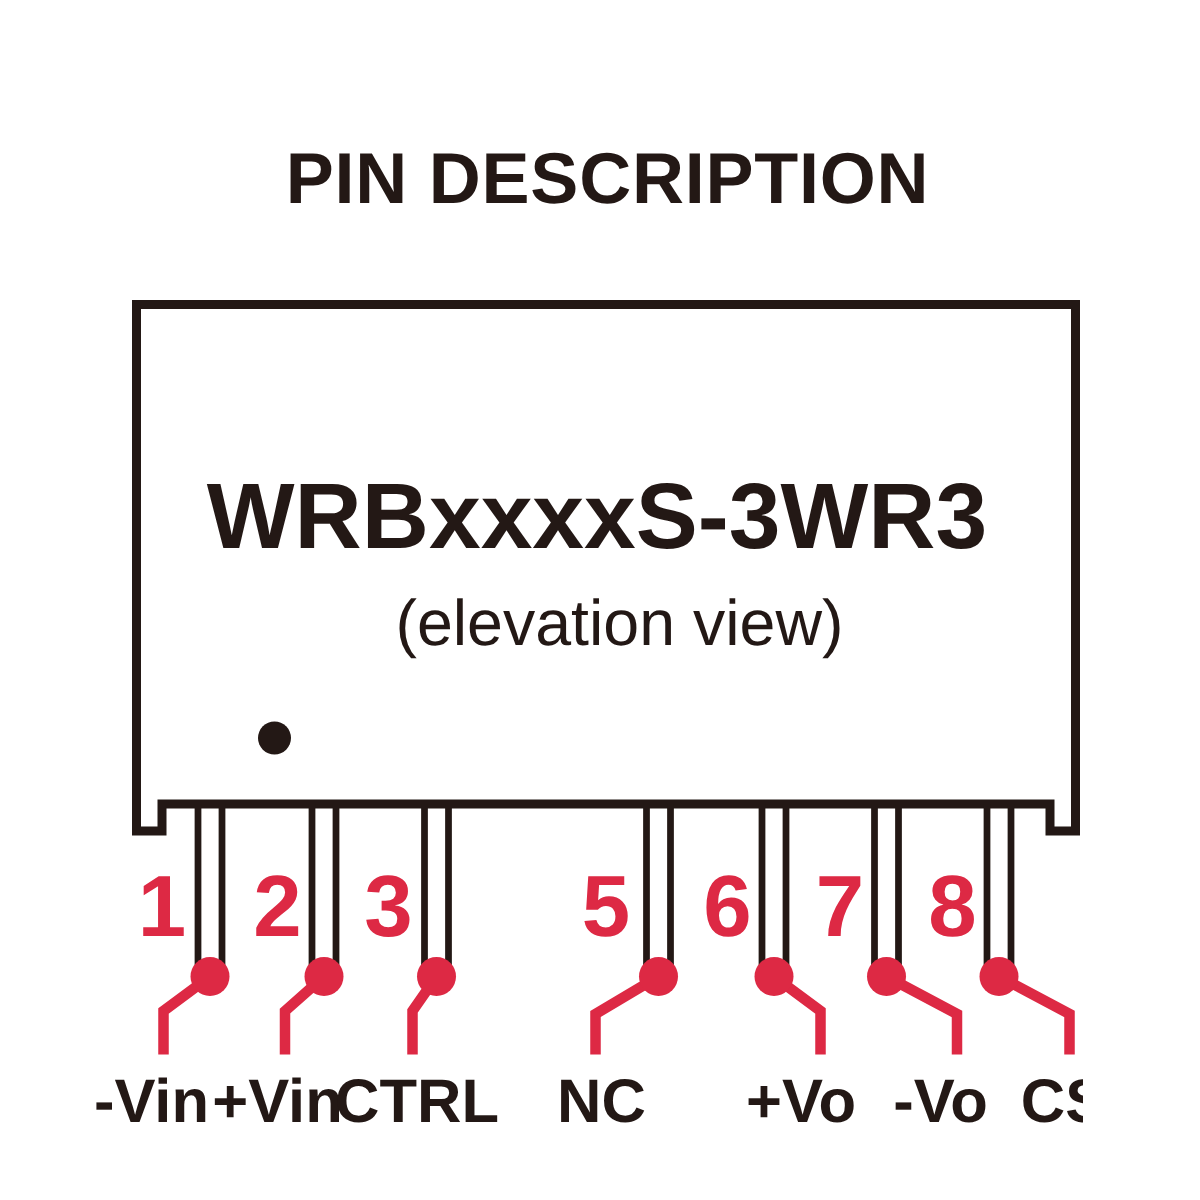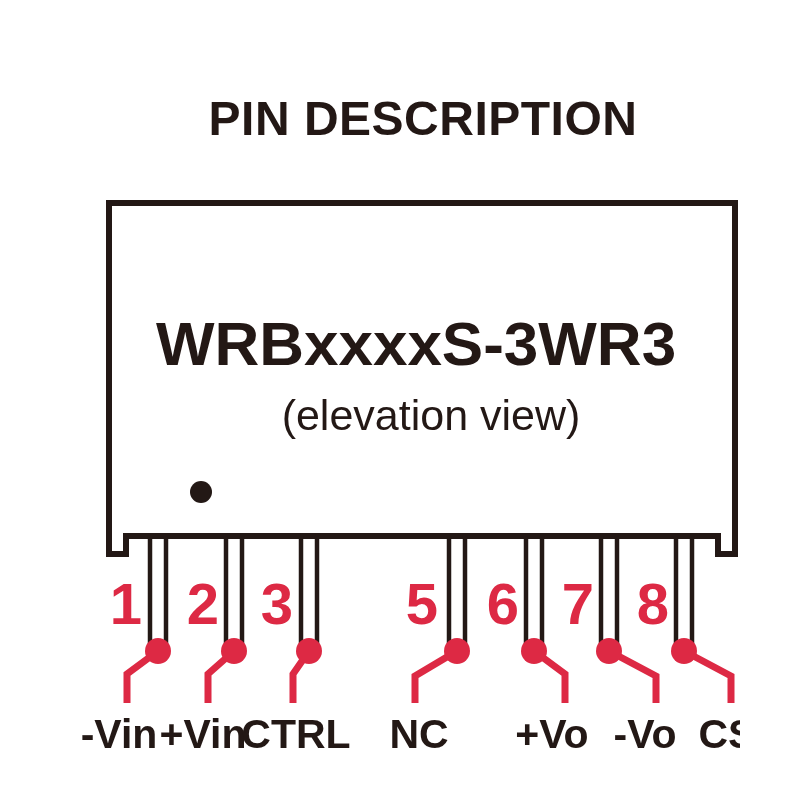--- a/index.html
+++ b/index.html
@@ -6,21 +6,20 @@
     margin: 0;
     padding: 0;
     background: #ffffff;
   }
   .stage {
     position: relative;
     width: 722px;
     height: 800px;
     background: #ffffff;
     overflow: hidden;
-    margin-left: 18px;
   }
   svg {
     display: block;
   }
   svg text {
     font-family: "Liberation Sans", sans-serif;
   }
   .title-text {
     font-size: 48px;
     font-weight: 700;

